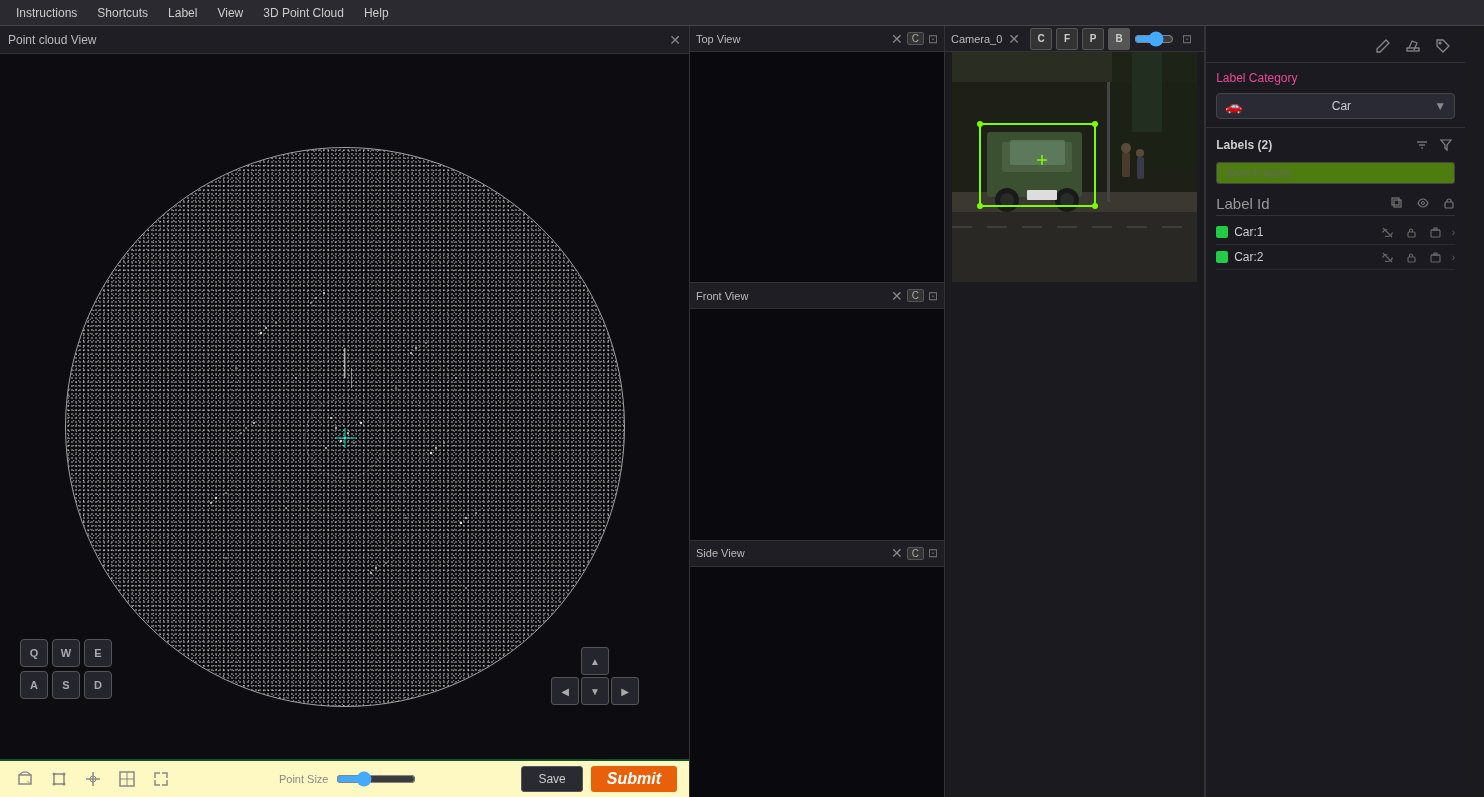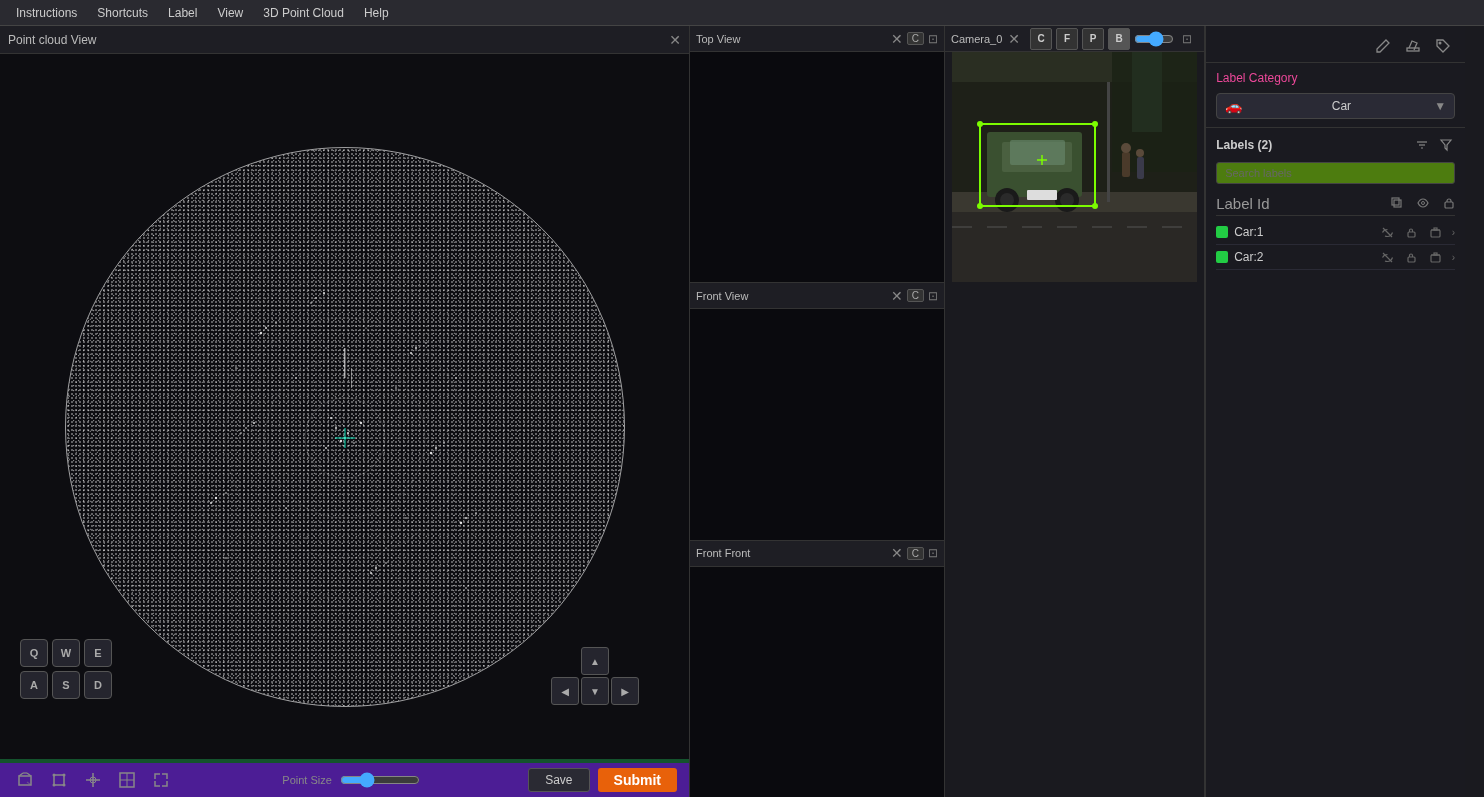--- a/index.html
+++ b/index.html
@@ -71,22 +71,22 @@
     }
     .nav-row { display: flex; gap: 2px; }
     .nav-btn {
       width: 28px; height: 28px;
       background: rgba(40,40,50,0.9); border: 1px solid #555;
       border-radius: 3px; display: flex; align-items: center; justify-content: center;
       color: #aaa; font-size: 10px; cursor: pointer;
     }
     
     #pointcloud-toolbar {
-      height: 38px; background: #4c1d95;
-      border-top: 4px solid #14532d;
+      height: 38px; background: #fef9c3;
+      border-top: 2px solid #14532d;
       display: flex; align-items: center; justify-content: space-between;
       padding: 8px 12px;
     }
     .toolbar-icons { display: flex; gap: 8px; align-items: center; }
     .toolbar-icon {
       width: 26px; height: 26px;
       display: flex; align-items: center; justify-content: center;
       color: #888; cursor: pointer; font-size: 14px;
       border-radius: 3px;
     }
@@ -97,21 +97,21 @@
     }
     .bottom-actions { display: flex; gap: 8px; }
     .save-btn {
       padding: 4px 16px; background: #2a2a33;
       border: 1px solid #555; color: #ccc; cursor: pointer;
       border-radius: 3px; font-size: 12px;
     }
     .submit-btn {
       padding: 4px 16px; background: #e8610a;
       border: none; color: #fff; cursor: pointer;
-      border-radius: 3px; font-size: 14px; font-weight: bold;
+      border-radius: 3px; font-size: 16px; font-weight: bold; font-style: italic;
     }
 
     
     #middle-panel {
       flex: 0 0 255px;
       display: flex; flex-direction: column;
       border-right: 1px solid #333;
       background: #111115;
     }
     .view-panel {
@@ -441,21 +441,21 @@
         <span class="view-title">Front View</span>
         <span class="close-btn">✕</span>
         <span class="view-badge">C</span>
         <span class="maximize-btn">⊡</span>
       </div>
       <div class="view-content"></div>
     </div>
 
     <div class="view-panel" style="border-bottom:none;">
       <div class="view-titlebar">
-        <span class="view-title">Front Front</span>
+        <span class="view-title">Side View</span>
         <span class="close-btn">✕</span>
         <span class="view-badge">C</span>
         <span class="maximize-btn">⊡</span>
       </div>
       <div class="view-content"></div>
     </div>
   </div>
 
   <div id="camera-panel">
     <div id="camera-titlebar">

